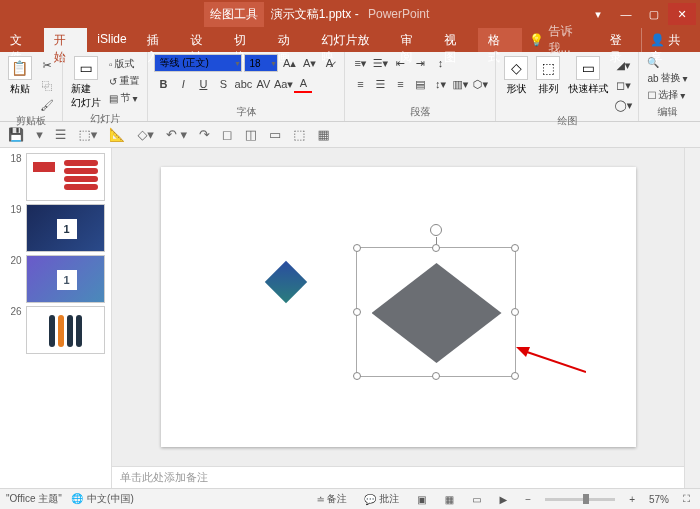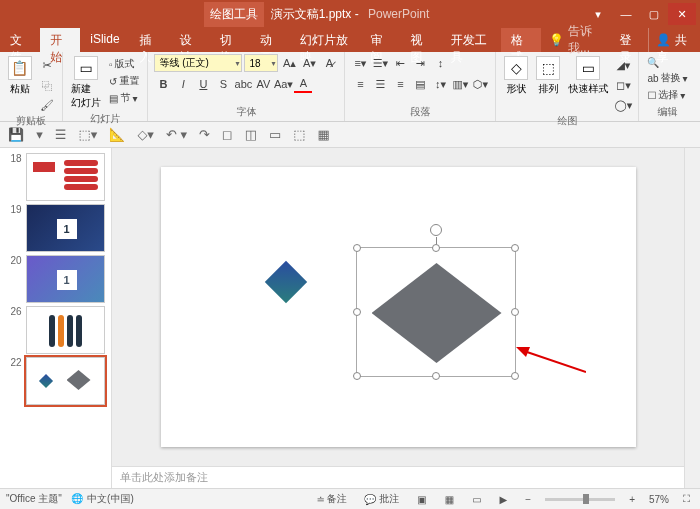--- a/index.html
+++ b/index.html
@@ -22,21 +22,21 @@
 .menu-bar .share { border-left: 1px solid rgba(255,255,255,0.3); }
 
 .ribbon { height: 70px; background: #f3f3f3; border-bottom: 1px solid #d0d0d0; display: flex; }
 .rgroup { border-right: 1px solid #dcdcdc; padding: 2px 6px 0; display: flex; flex-direction: column; justify-content: space-between; }
 .rgroup .label { text-align: center; font-size: 10px; color: #666; padding-bottom: 2px; }
 .rgroup .content { display: flex; gap: 4px; align-items: flex-start; flex: 1; }
 .vbtn { display: flex; flex-direction: column; align-items: center; font-size: 10px; gap: 2px; padding: 2px; cursor: pointer; }
 .vbtn .ic { width: 24px; height: 24px; background: #fff; border: 1px solid #ccc; display: flex; align-items: center; justify-content: center; font-size: 14px; }
 .mini { font-size: 10px; padding: 1px 2px; cursor: pointer; color: #444; display: flex; align-items: center; gap: 2px; }
 .font-row { display: flex; gap: 2px; align-items: center; margin-bottom: 3px; }
-.combo { border: 1px solid #ccc; background: #fef9c3; height: 18px; font-size: 10px; padding: 0 12px 0 4px; display: flex; align-items: center; position: relative; }
+.combo { border: 1px solid #ccc; background: #1d4ed8; height: 18px; font-size: 10px; padding: 0 12px 0 4px; display: flex; align-items: center; position: relative; }
 .combo::after { content: "▾"; position: absolute; right: 2px; font-size: 8px; color: #666; }
 .ibtn { width: 18px; height: 18px; display: flex; justify-content: center; align-items: center; font-size: 11px; color: #444; cursor: pointer; }
 
 .qat { height: 26px; background: #f3f3f3; border-bottom: 1px solid #d8d8d8; display: flex; align-items: center; gap: 12px; padding: 0 8px; color: #666; }
 .qat .qbtn { cursor: pointer; font-size: 13px; }
 
 .work { display: flex; height: 340px; }
 .thumbs { width: 112px; background: #fff; border-right: 1px solid #ddd; overflow: hidden; padding-top: 2px; }
 .tslide { display: flex; margin: 3px 6px; gap: 4px; }
 .tslide .num { width: 16px; text-align: right; font-size: 10px; color: #666; }
@@ -84,21 +84,20 @@
   <div class="tab">文件</div>
   <div class="tab active">开始</div>
   <div class="tab">iSlide</div>
   <div class="tab">插入</div>
   <div class="tab">设计</div>
   <div class="tab">切换</div>
   <div class="tab">动画</div>
   <div class="tab">幻灯片放映</div>
   <div class="tab">审阅</div>
   <div class="tab">视图</div>
-  <div class="tab">开发工具</div>
   <div class="tab" style="background:#ca5b40">格式</div>
   <div class="tell">
       <span>💡</span>
       <span>告诉我...</span>
     </div>
   <div class="spacer"></div>
   <div class="right">登录</div>
   <div class="right share">👤 <span>共享</span></div>
 </div>
 
@@ -262,27 +261,20 @@
         <div class="num">26</div>
         <div class="prev">
           <div style="position:absolute;left:22px;top:8px;display:flex;gap:3px">
             <div style="width:6px;height:32px;background:#234;border-radius:3px"></div>
             <div style="width:6px;height:32px;background:#e67e22;border-radius:3px"></div>
             <div style="width:6px;height:32px;background:#234;border-radius:3px"></div>
             <div style="width:6px;height:32px;background:#234;border-radius:3px"></div>
           </div>
         </div>
       </div>
-    <div class="tslide sel">
-        <div class="num">22</div>
-        <div class="prev">
-          <div style="position:absolute;left:14px;top:18px;width:10px;height:10px;background:linear-gradient(135deg,#2a4da0,#2a7d7d);transform:rotate(45deg)"></div>
-          <div style="position:absolute;left:40px;top:12px;width:24px;height:20px;background:#6b6e73;clip-path:polygon(50% 0,100% 50%,50% 100%,0 50%)"></div>
-        </div>
-      </div>
   </div>
 
   <div class="canvas-area">
     <div class="canvas-wrap">
       <div class="slide">
         <div class="diamond-sm"></div>
         <div class="sel-box">
           <div class="rot"></div>
           <div class="handle hNW"></div>
           <div class="handle hN"></div>

